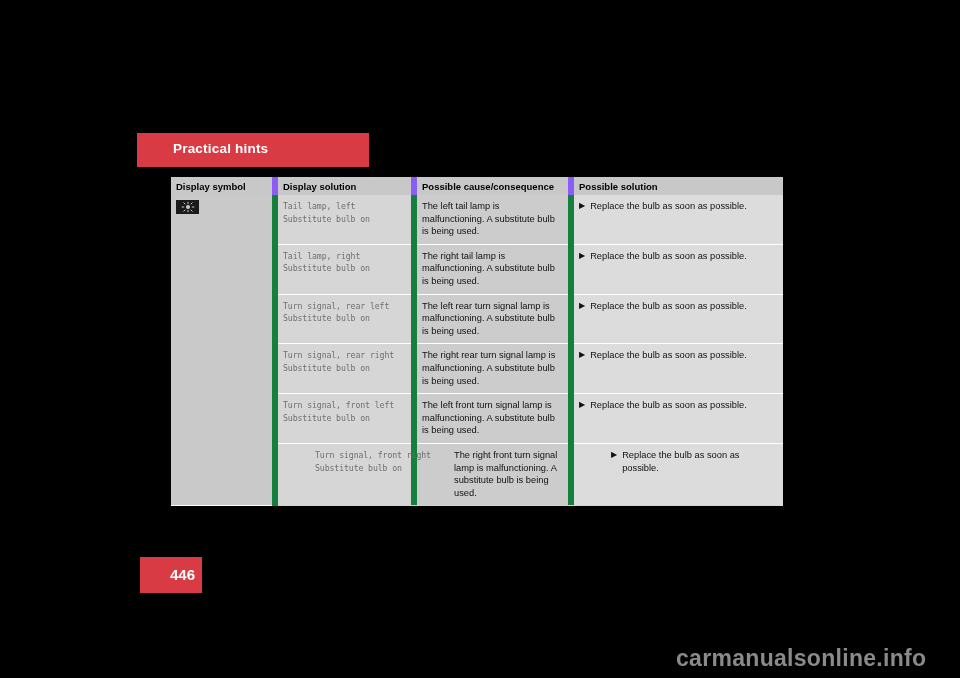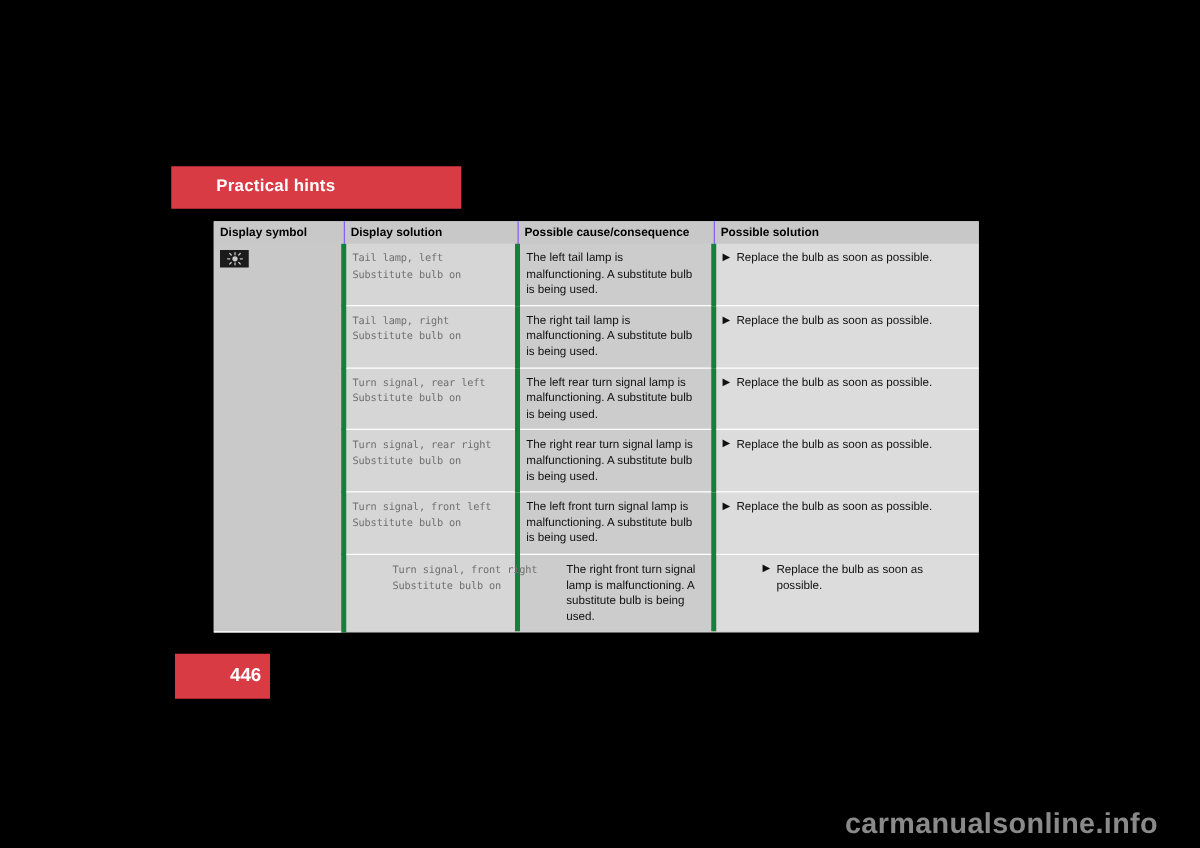--- a/index.html
+++ b/index.html
@@ -62,29 +62,29 @@
 
   .msg-table thead th {
     background: #c8c8c8;
     text-align: left;
     vertical-align: middle;
     font-size: 9.5px;
     font-weight: bold;
     color: #000000;
     height: 18px;
     padding: 0 0 0 5px;
-    border-right: 1px solid #8b5cf6;
+    border-right: 6px solid #8b5cf6;
     white-space: nowrap;
   }
   .msg-table thead th:last-child { border-right: none; }
 
   .msg-table tbody td {
     vertical-align: top;
     padding: 5px 6px 6px 5px;
-    border-right: 4px solid #15803d;
+    border-right: 6px solid #15803d;
     border-bottom: 1px solid #ffffff;
   }
   .msg-table tbody td:last-child { border-right: none; }
   .msg-table tbody tr:last-child td { border-bottom: none; padding-left: 37px; }
 
   
   td.cell-symbol   { background: #c9c9c9; border-bottom-color: #c9c9c9; }
   td.cell-message  { background: #d6d6d6; }
   td.cell-cause    { background: #cccccc; }
   td.cell-solution { background: #dcdcdc; }
@@ -131,22 +131,22 @@
   .sol-text {
     font-size: 9.3px;
     line-height: 12.6px;
     color: #111111;
   }
 
   
   .page-num-box {
     position: absolute;
     left: 140px;
-    top: 523px;
-    width: 76px;
+    top: 557px;
+    width: 62px;
     height: 36px;
     background: #d93b44;
   }
   .page-num-label {
     position: absolute;
     right: 7px;
     top: 9px;
     font-size: 15px;
     font-weight: bold;
     color: #ffffff;

